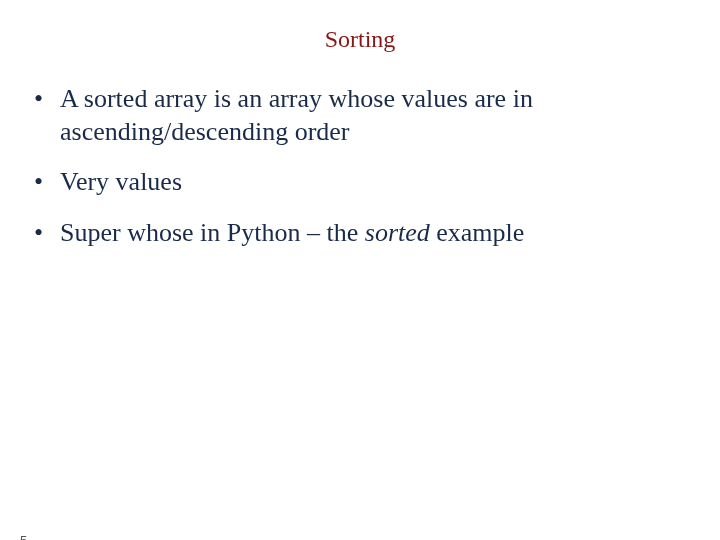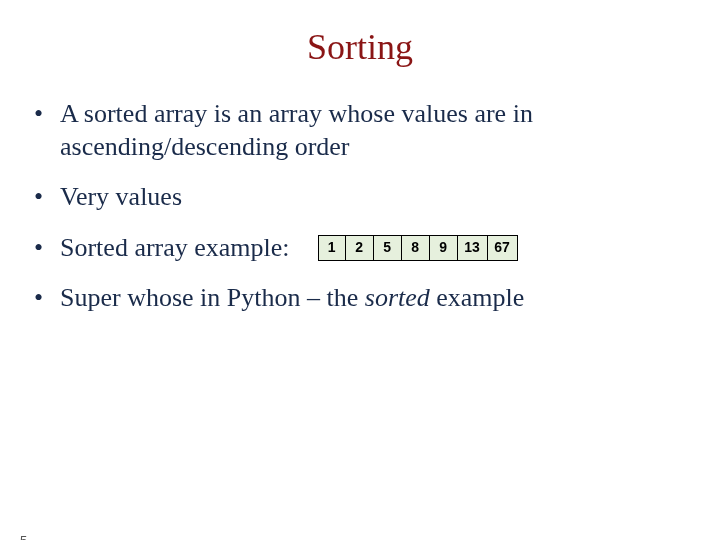--- a/index.html
+++ b/index.html
@@ -13,21 +13,21 @@
     overflow: hidden;
   }
   .slide {
     position: relative;
     width: 720px;
     height: 540px;
     box-sizing: border-box;
   }
   .title {
     text-align: center;
-    font-size: 36px;
+    font-size: 24px;
     color: #8a1515;
     margin-top: 26px;
     margin-bottom: 30px;
     font-weight: normal;
   }
   .bullets {
     list-style: none;
     padding: 0 62px 0 34px;
     margin: 0;
     font-size: 26px;
@@ -90,34 +90,20 @@
   <ul class="bullets">
 
     <li>
       <span>A sorted array is an array whose values are in ascending/descending order</span>
     </li>
 
     <li>
       <span>Very values</span>
     </li>
 
-    <li>
-      <div class="row">
-        <span>Sorted array example:</span>
-        <div class="array">
-          <div class="cell">1</div>
-          <div class="cell">2</div>
-          <div class="cell">5</div>
-          <div class="cell">8</div>
-          <div class="cell">9</div>
-          <div class="cell wide">13</div>
-          <div class="cell wide">67</div>
-        </div>
-      </div>
-    </li>
 
     <li>
       <span>Super whose in Python – the </span><em class="sorted">sorted</em><span> example</span>
     </li>
 
   </ul>
 
   <div class="page-number">5</div>
 
 </div>

